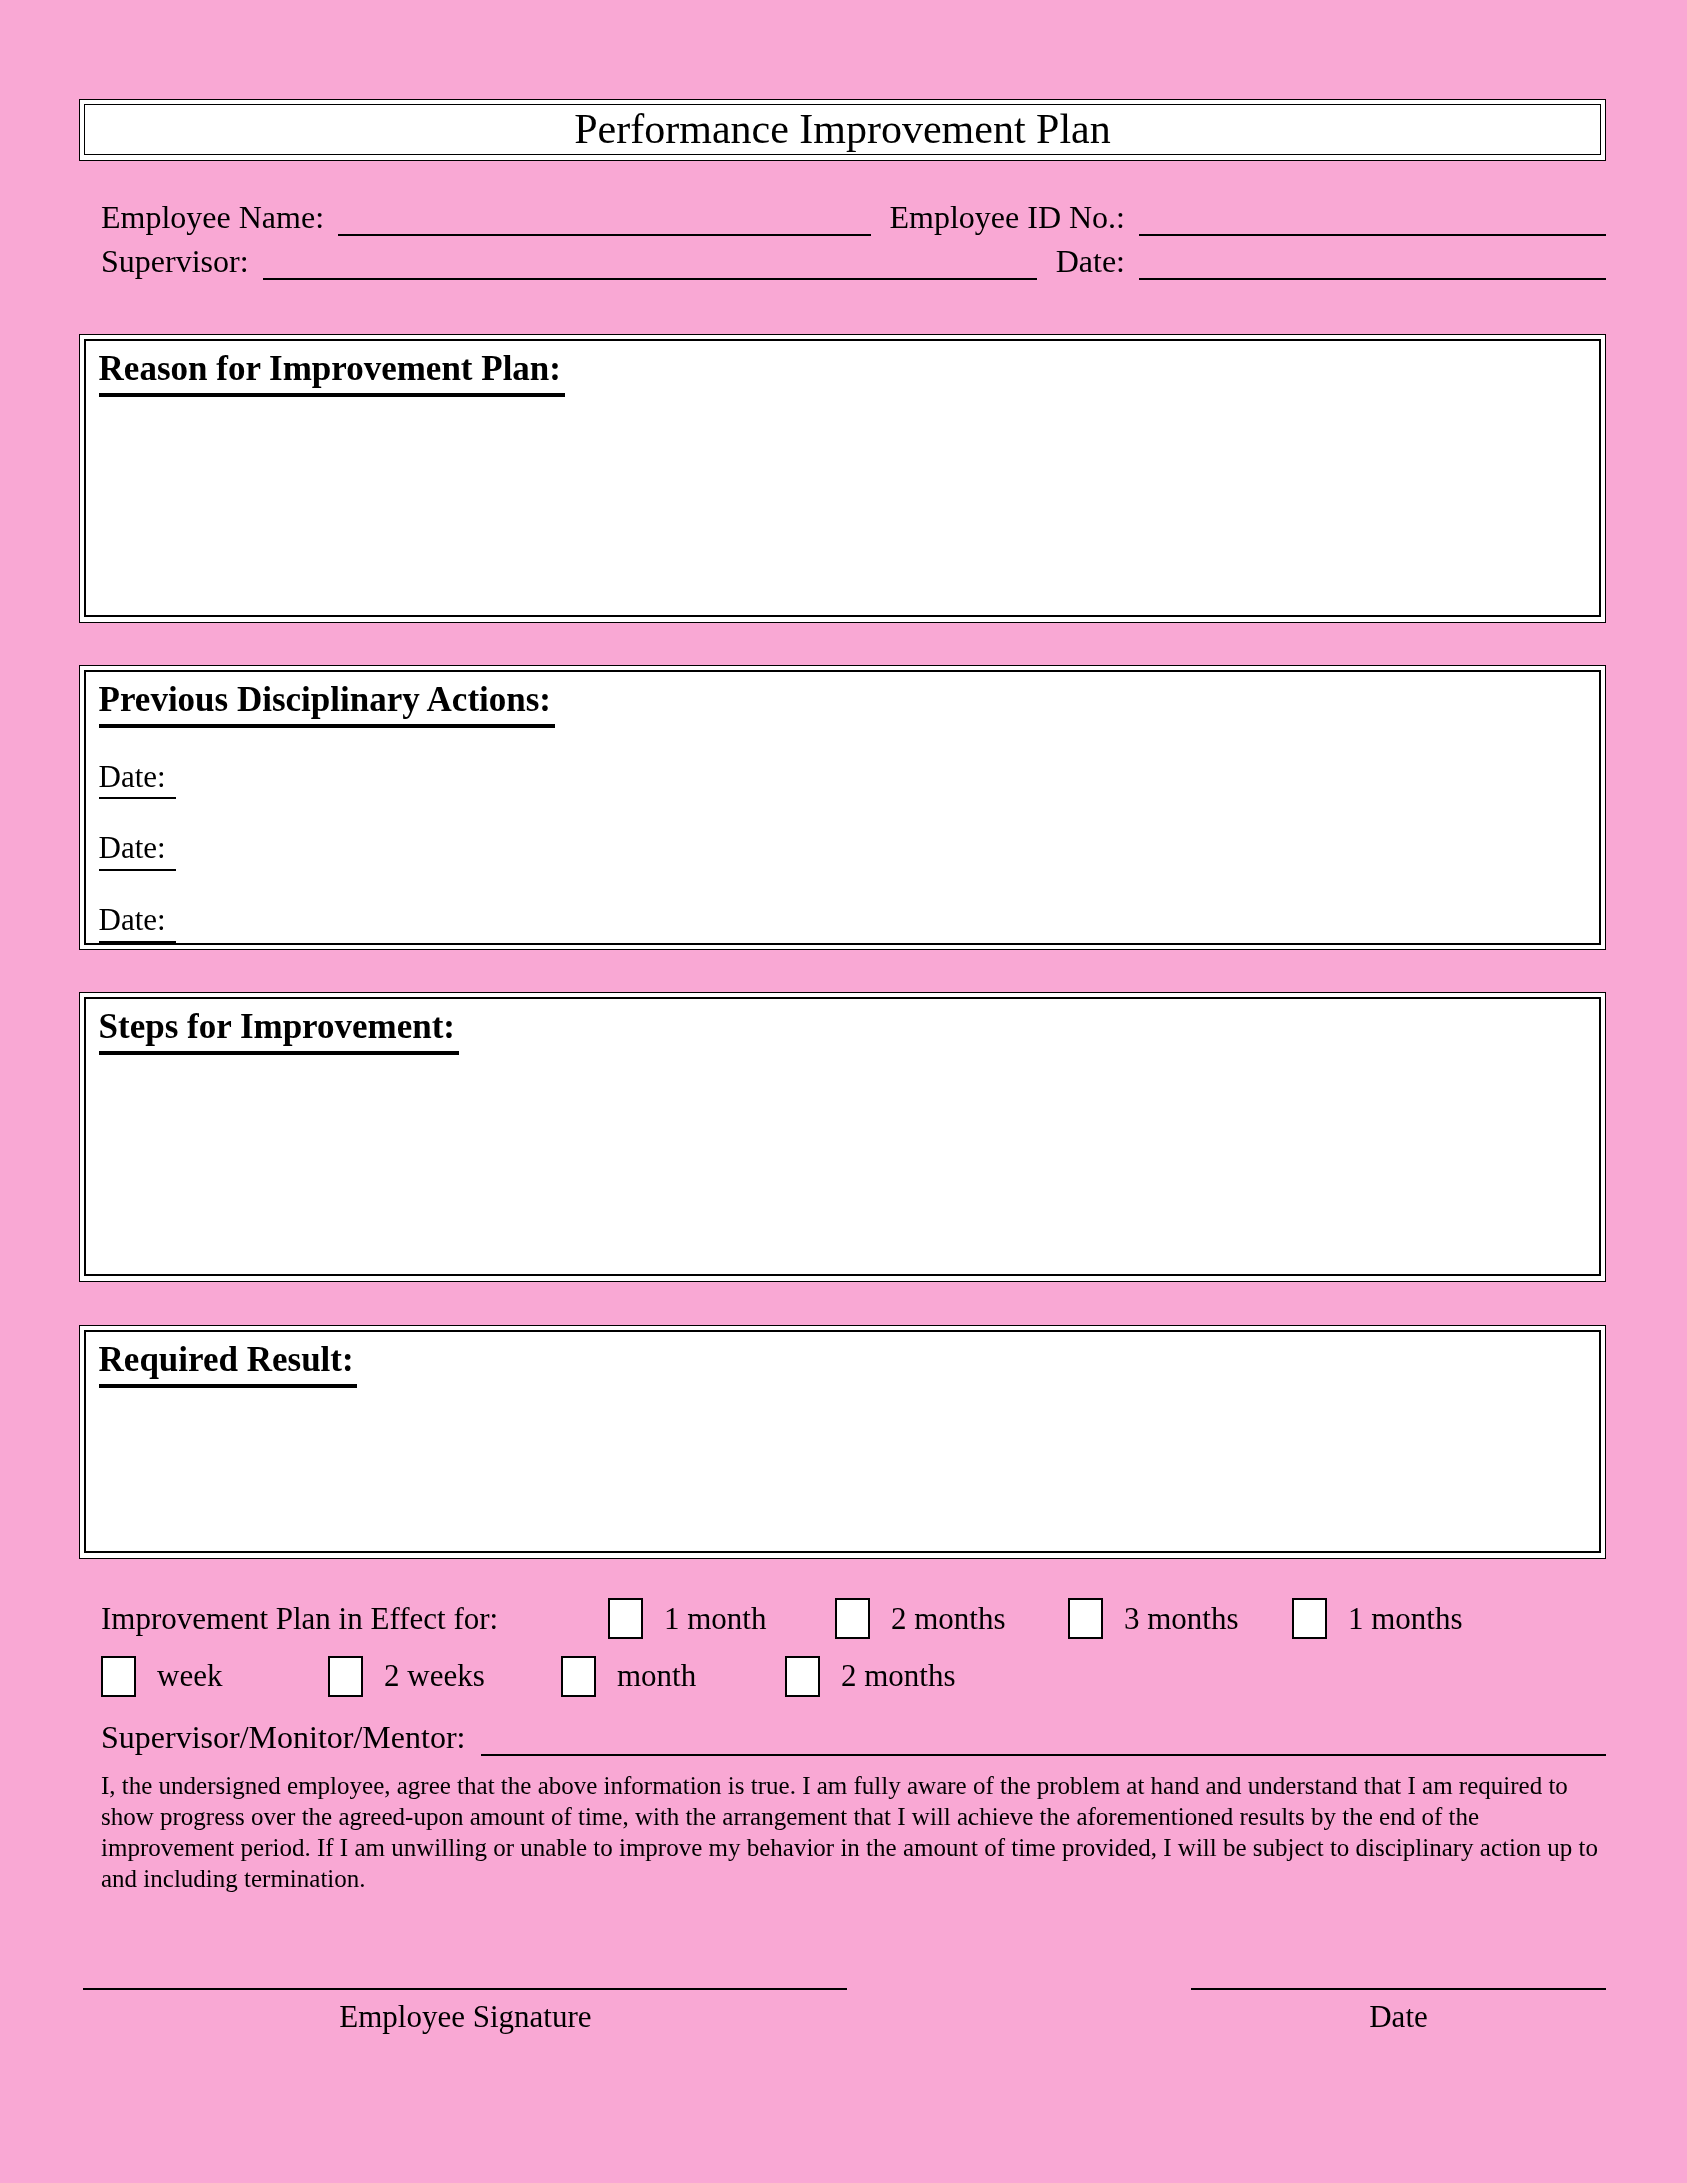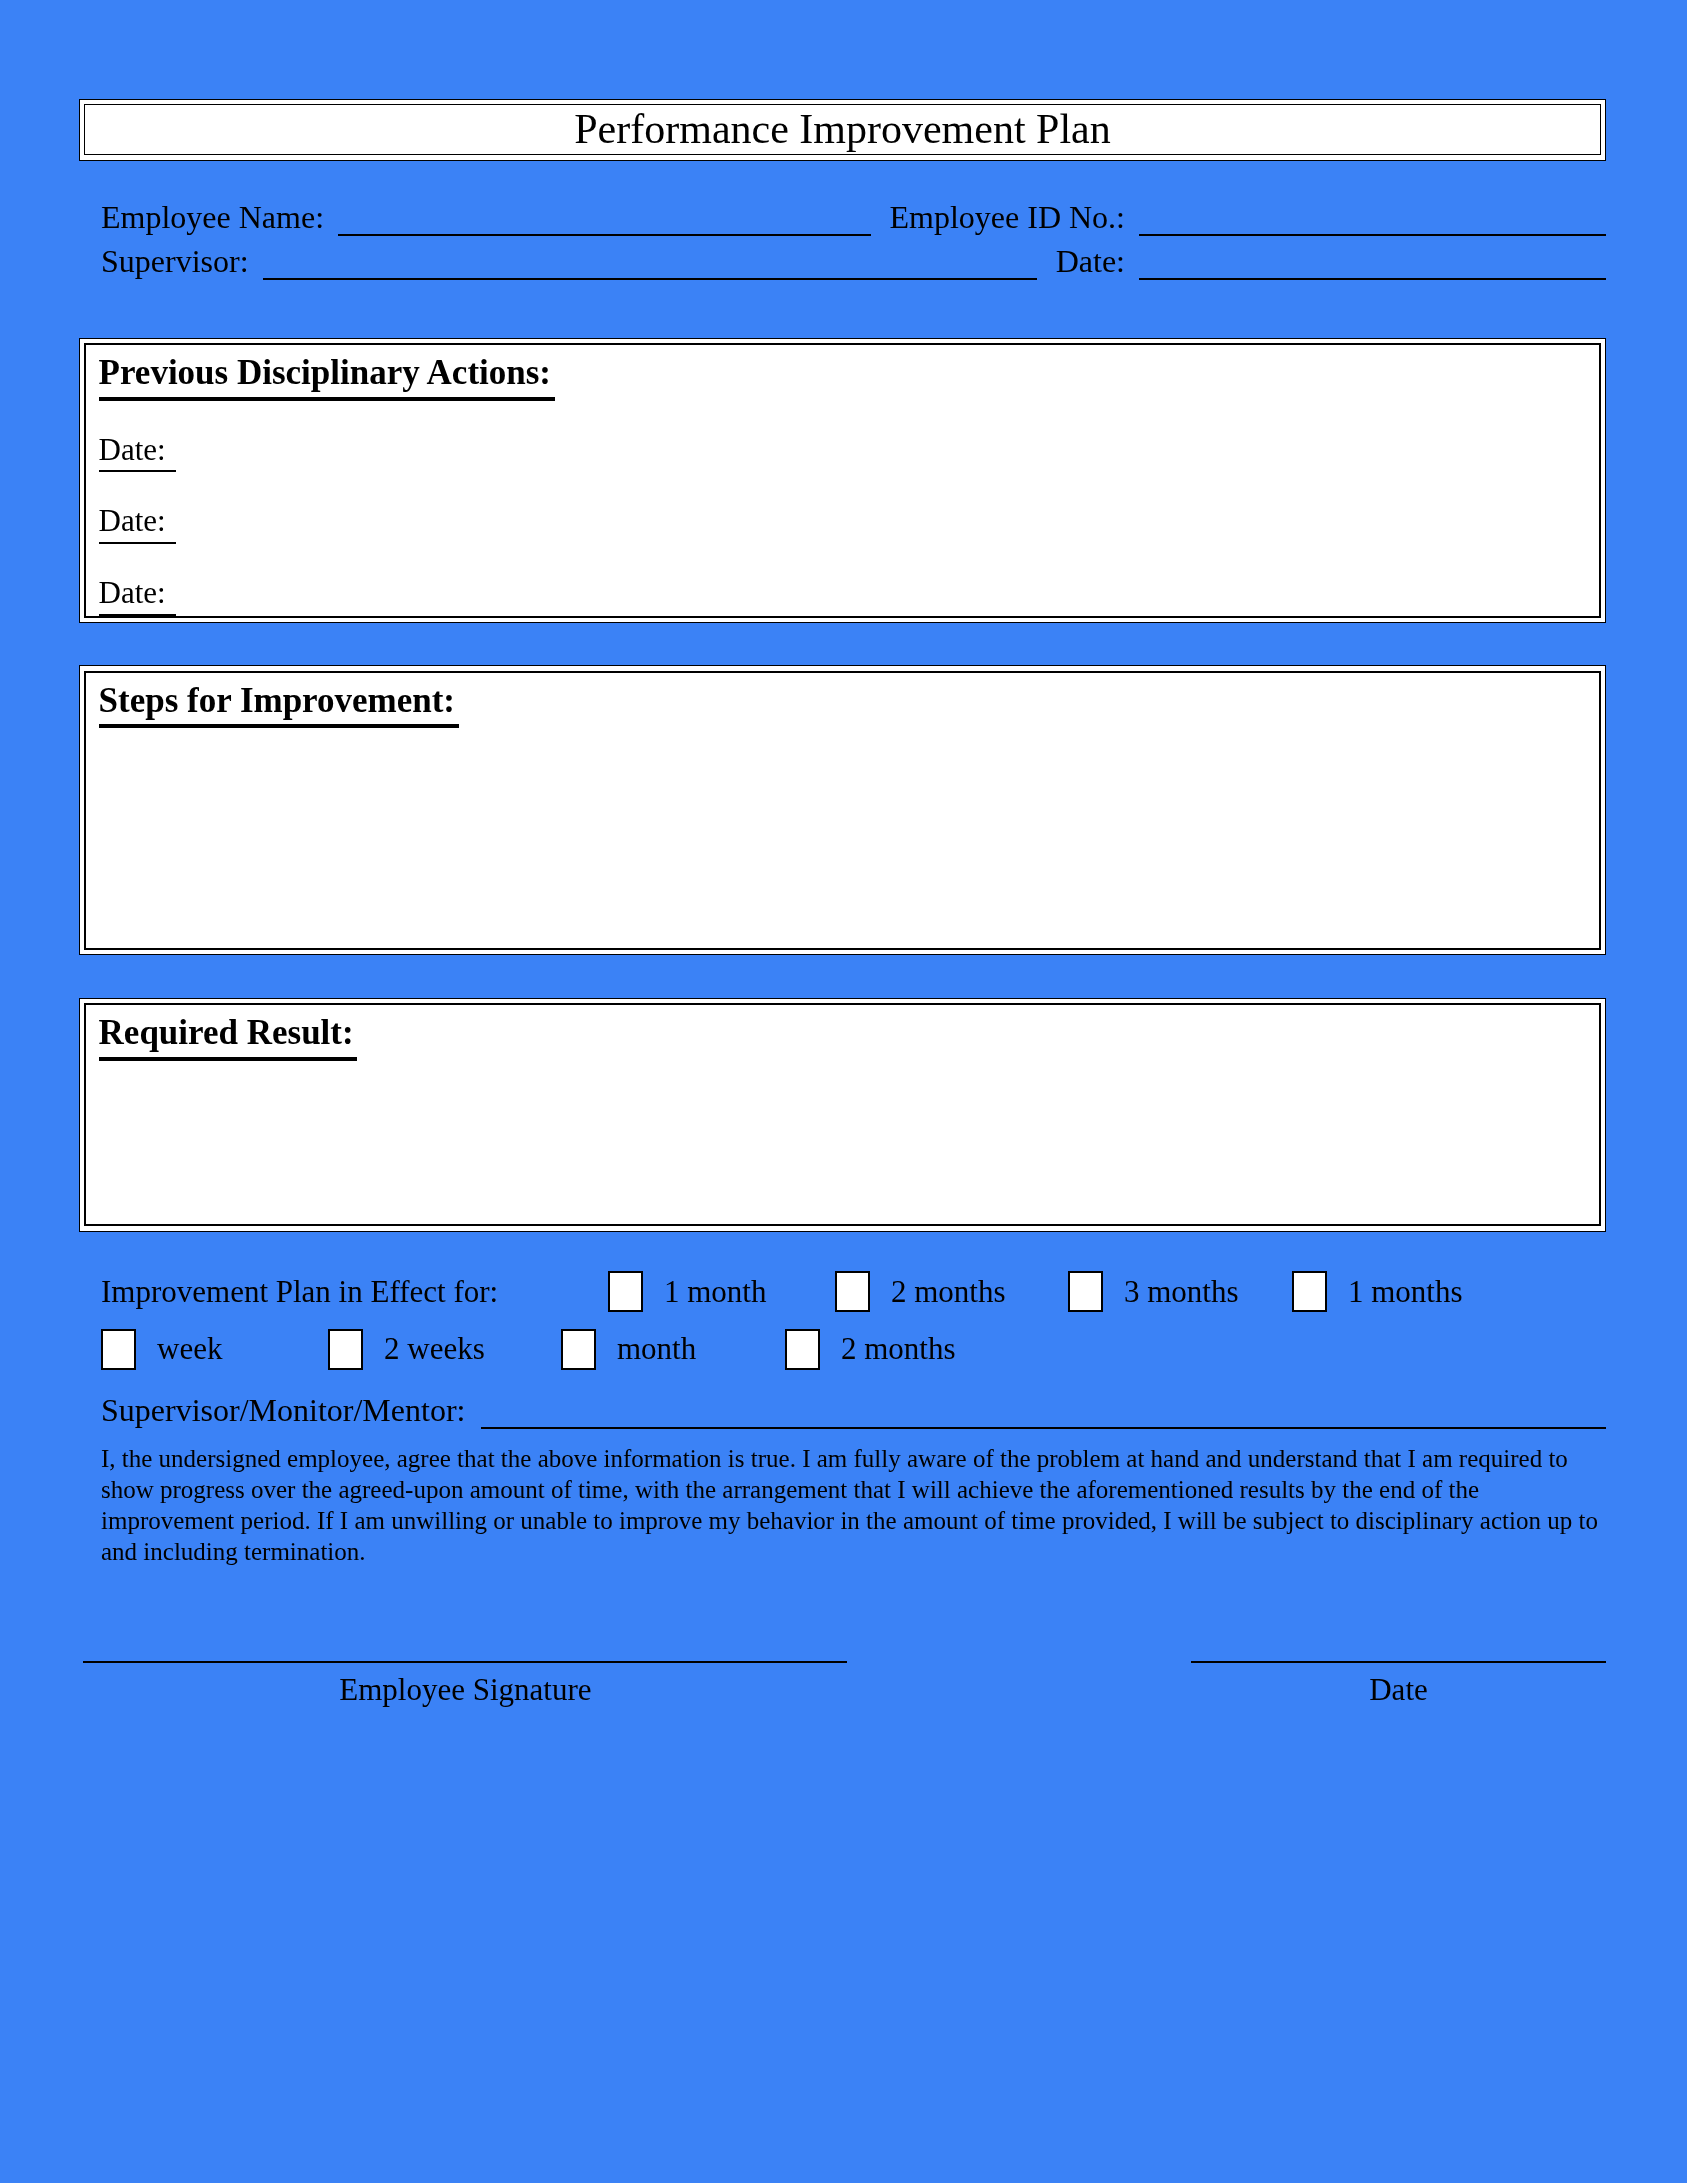--- a/index.html
+++ b/index.html
@@ -3,21 +3,21 @@
 <meta charset="utf-8">
 <style>
   * { box-sizing: border-box; }
   html, body { margin: 0; padding: 0; }
   body {
     width: 1687px; height: 2184px;
     background: #ffffff;
     font-family: "Liberation Serif", "DejaVu Serif", serif;
     color: #000000;
   }
-  .page { position: relative; width: 1687px; height: 2184px; overflow: hidden; background: #3b82f6; }
+  .page { position: relative; width: 1687px; height: 2184px; overflow: hidden; background: #f9a8d4; }
   .content { position: absolute; left: 79px; top: 0; width: 1527px; }
 
   
   .dbox { border: 1.7px solid #000; padding: 4.4px; background: #fff; }
   .dbox-inner { border: 2.6px solid #000; background: #fff; }
 
   .title-box { margin-top: 99px; }
   .title-box .dbox-inner { border-width: 1.7px; }
   .title-text {
     font-size: 42px; line-height: 49px; text-align: center; white-space: nowrap;
@@ -94,20 +94,26 @@
         <span class="fill-fixed"></span>
       </div>
       <div class="info-row">
         <span class="lbl">Supervisor:</span>
         <span class="fill-grow"></span>
         <span class="lbl">Date:</span>
         <span class="fill-fixed"></span>
       </div>
     </div>
 
+    <div class="dbox section" style="margin-top:38px;">
+      <div class="dbox-inner minh-reason">
+        <span class="section-heading">Reason for Improvement Plan:</span>
+        <div class="entry-area"></div>
+      </div>
+    </div>
 
     <div class="dbox section">
       <div class="dbox-inner minh-previous">
         <span class="section-heading">Previous Disciplinary Actions:</span>
         <span class="date-line">
           <span class="date-fill">Date:</span>
         </span>
         <span class="date-line">
           <span class="date-fill">Date:</span>
         </span>

